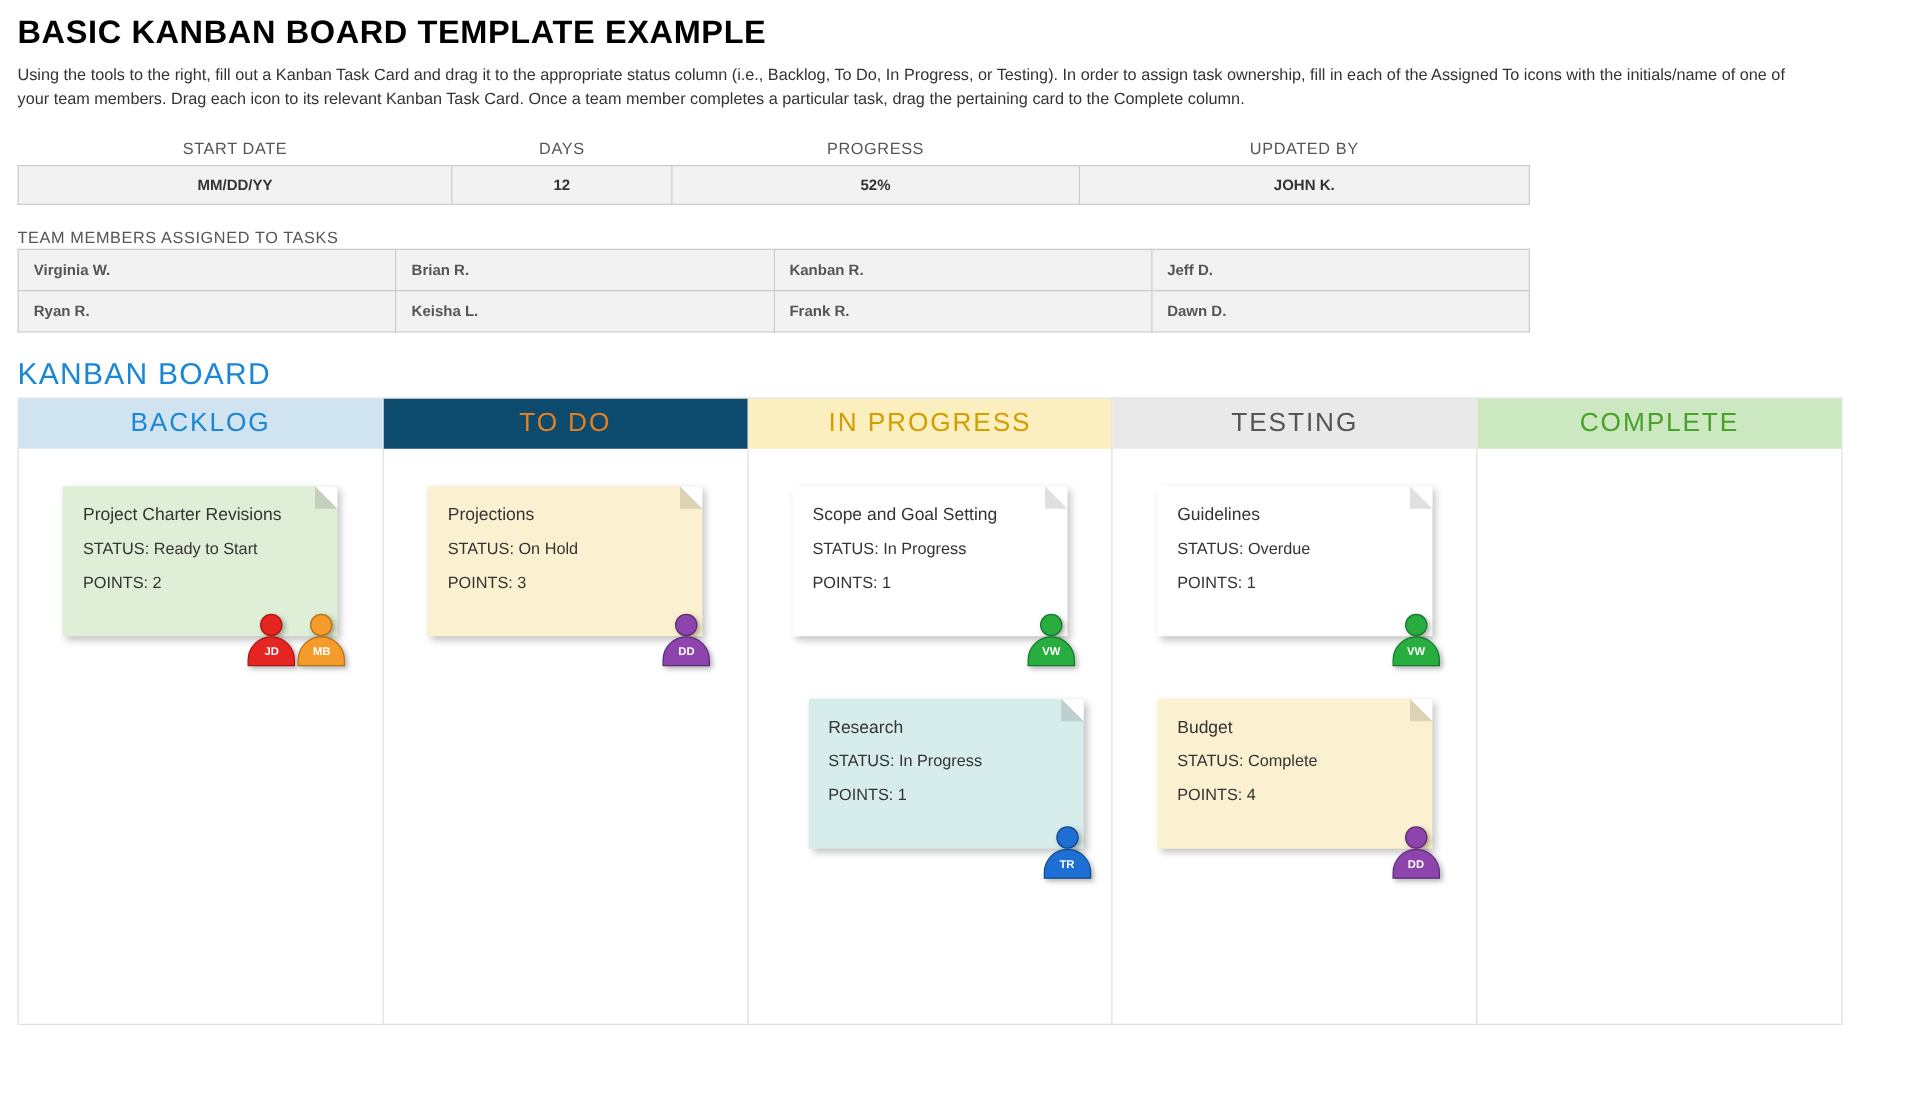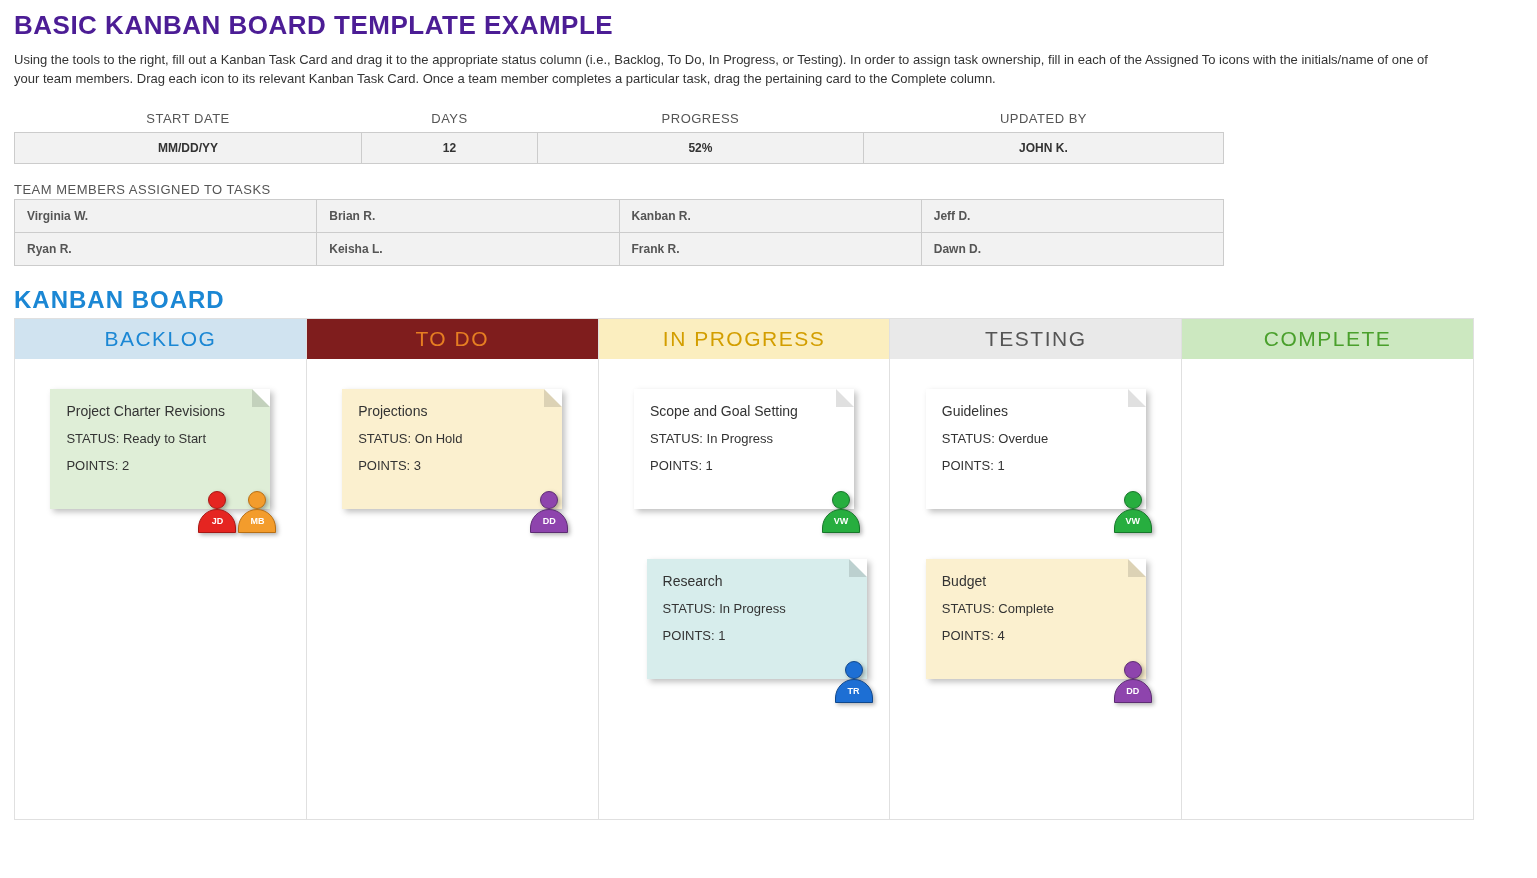--- a/index.html
+++ b/index.html
@@ -1,40 +1,40 @@
 <!DOCTYPE html>
 <html><head>
 <meta charset="utf-8">
 <style>
 * { box-sizing: border-box; margin: 0; padding: 0; }
 body { font-family: "Century Gothic", "Segoe UI", Arial, sans-serif; font-size: 13px; color: #333; background: #fff; }
 .page { padding: 10px 14px; }
 
-h1.title { color: #4c1d95; font-size: 26px; font-weight: 700; letter-spacing: .5px; margin-bottom: 10px; }
+h1.title { color: #000000; font-size: 26px; font-weight: 700; letter-spacing: .5px; margin-bottom: 10px; }
 .desc { font-size: 13px; line-height: 1.45; margin-bottom: 16px; max-width: 1430px; }
 
 .meta-table { width: 1210px; border-collapse: collapse; margin-bottom: 18px;}
 .meta-table th { font-weight: 400; color: #555; text-align: center; padding: 6px; font-size: 13px; letter-spacing: .5px;}
 .meta-table td { text-align: center; padding: 8px; border: 1px solid #ccc; background: #f2f2f2; font-weight: 700; font-size: 12px; }
 
 .section-label { font-size: 13px; letter-spacing: .5px; color: #555; margin: 10px 0 2px; }
 
 .team-table { border-collapse: collapse; width: 1210px; margin-bottom: 20px;}
 .team-table td { border: 1px solid #ccc; background: #f2f2f2; padding: 9px 12px; font-size: 12px; font-weight: 700; color: #555; width: 25%; }
 
-h2.board-title { color: #1b87d4; font-size: 24px; font-weight: 700; letter-spacing: 1px; margin: 8px 0 4px; }
+h2.board-title { color: #1b87d4; font-size: 24px; font-weight: 400; letter-spacing: 1px; margin: 8px 0 4px; }
 
 .board { display: flex; width: 1460px; }
 .col { flex: 1; border: 1px solid #e0e0e0; }
 .col+.col { border-left: none;}
 .col-head { text-align: center; padding: 8px; font-size: 21px; letter-spacing: 1.5px; }
 .col-body { padding: 30px 14px 20px; min-height: 460px;}
 
 .c-backlog .col-head { background: #d0e3f0; color: #1b87d4; }
-.c-todo    .col-head { background: #7f1d1d; color: #e67e22; }
+.c-todo    .col-head { background: #0c4a6e; color: #e67e22; }
 .c-prog    .col-head { background: #fbeebf; color: #d39e00; }
 .c-test    .col-head { background: #e9e9e9; color: #555; }
 .c-done    .col-head { background: #cce8c0; color: #4aa02c; }
 
 .card { position: relative; width: 220px; min-height: 120px; padding: 14px 16px 16px; margin: 0 auto 50px; box-shadow: 3px 3px 6px rgba(0,0,0,.25); }
 .card .t { font-size: 14px; margin-bottom: 12px; }
 .card .s { font-size: 13px; margin-bottom: 12px; }
 .card .p { font-size: 13px; }
 .card.green  { background: #dfeed7; }
 .card.yellow { background: #fbf0cf; }

